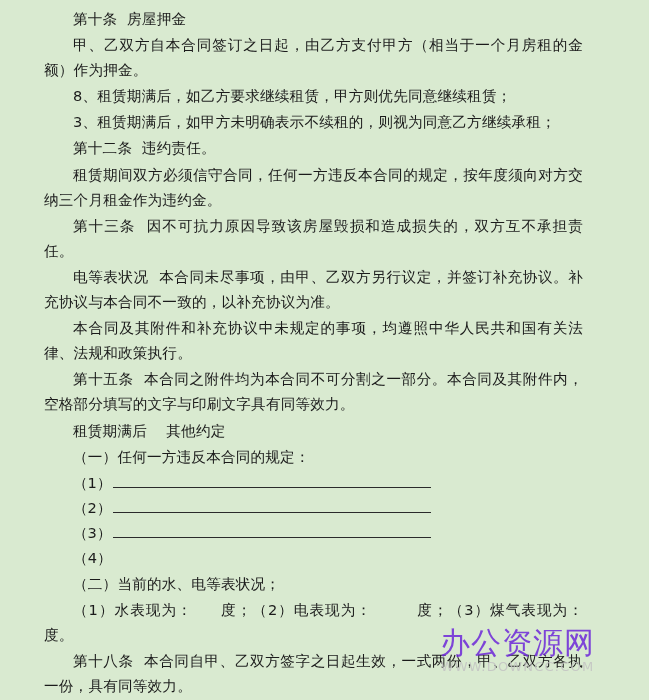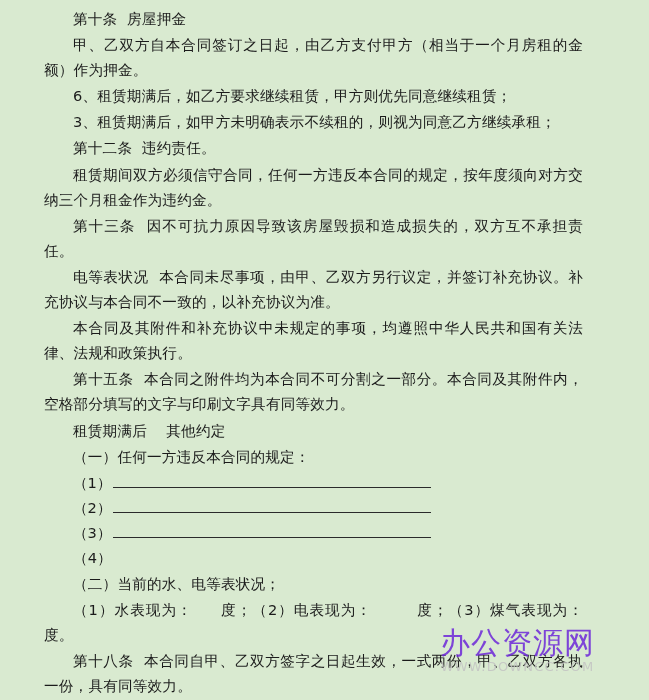--- a/index.html
+++ b/index.html
@@ -81,21 +81,21 @@
     margin-top: 1px;
   }
 </style>
 </head>
 <body>
 
 <div id="page">
 
   <p class="para indent">第十条  房屋押金</p>
   <p class="para indent">甲、乙双方自本合同签订之日起，由乙方支付甲方（相当于一个月房租的金额）作为押金。</p>
-  <p class="para indent">6、租赁期满后，如乙方要求继续租赁，甲方则优先同意继续租赁；</p>
+  <p class="para indent">8、租赁期满后，如乙方要求继续租赁，甲方则优先同意继续租赁；</p>
   <p class="para indent">3、租赁期满后，如甲方未明确表示不续租的，则视为同意乙方继续承租；</p>
   <p class="para indent">第十二条  违约责任。</p>
   <p class="para indent">租赁期间双方必须信守合同，任何一方违反本合同的规定，按年度须向对方交纳三个月租金作为违约金。</p>
   <p class="para indent">第十三条  因不可抗力原因导致该房屋毁损和造成损失的，双方互不承担责任。</p>
   <p class="para indent">电等表状况  本合同未尽事项，由甲、乙双方另行议定，并签订补充协议。补充协议与本合同不一致的，以补充协议为准。</p>
   <p class="para indent">本合同及其附件和补充协议中未规定的事项，均遵照中华人民共和国有关法律、法规和政策执行。</p>
   <p class="para indent">第十五条  本合同之附件均为本合同不可分割之一部分。本合同及其附件内，空格部分填写的文字与印刷文字具有同等效力。</p>
   <p class="para indent">租赁期满后    其他约定</p>
   <p class="para indent">（一）任何一方违反本合同的规定：</p>
 

